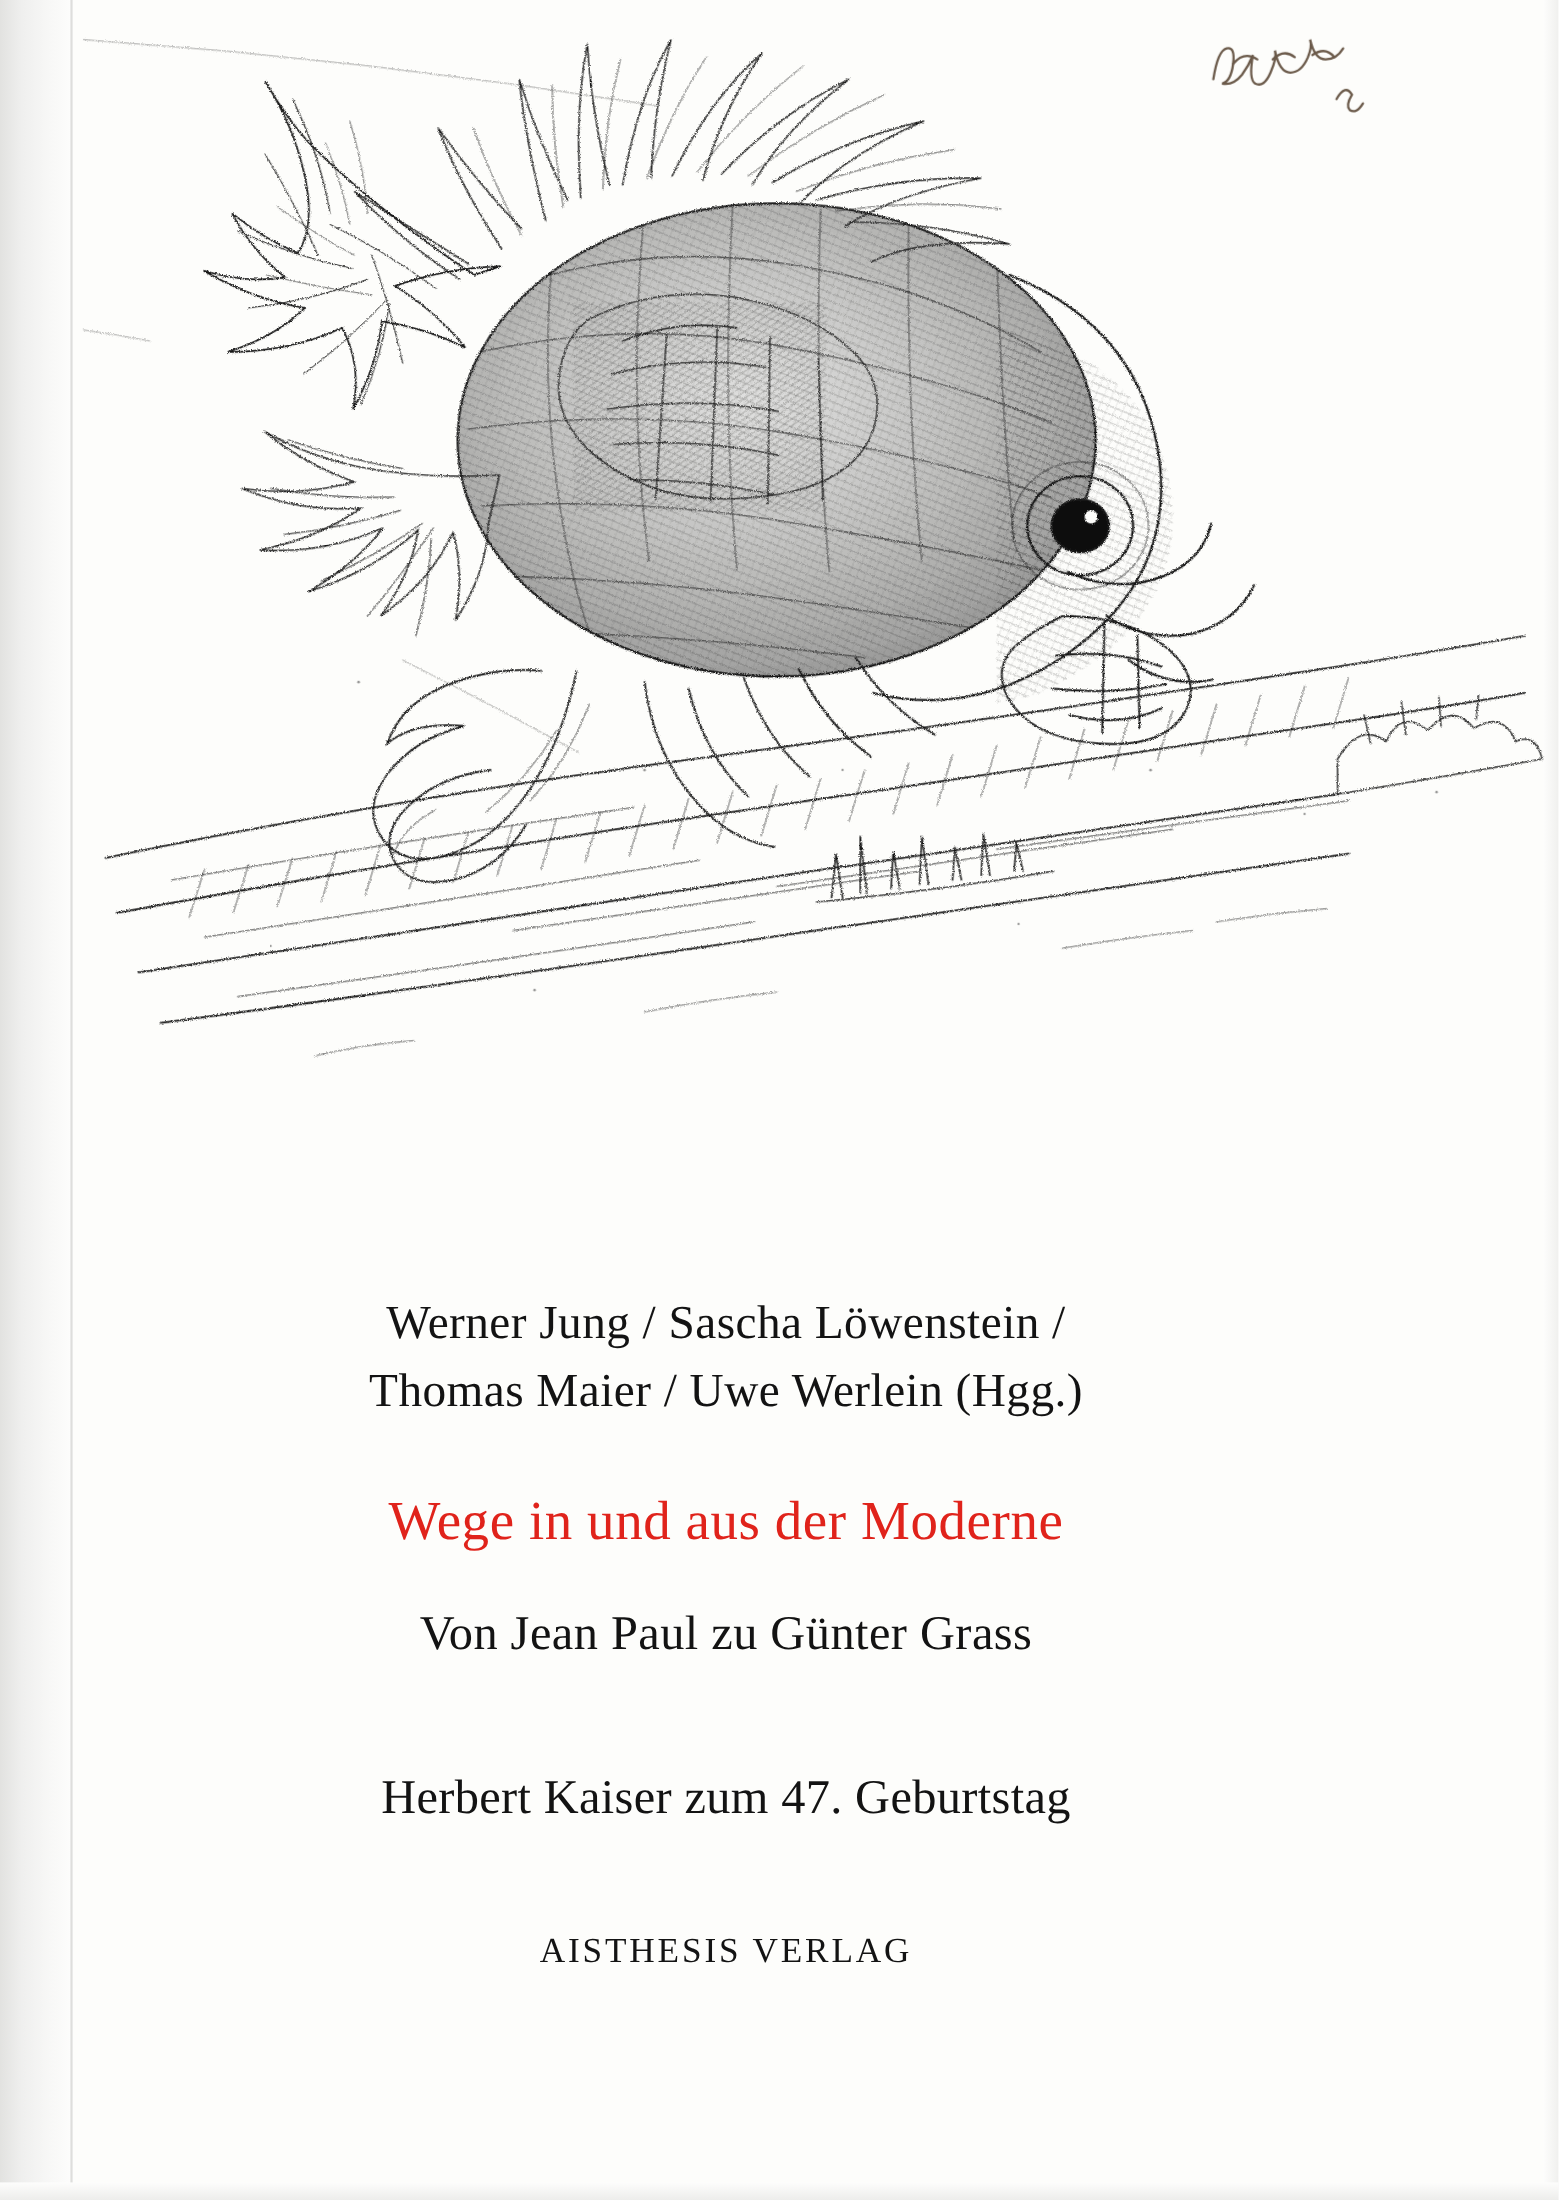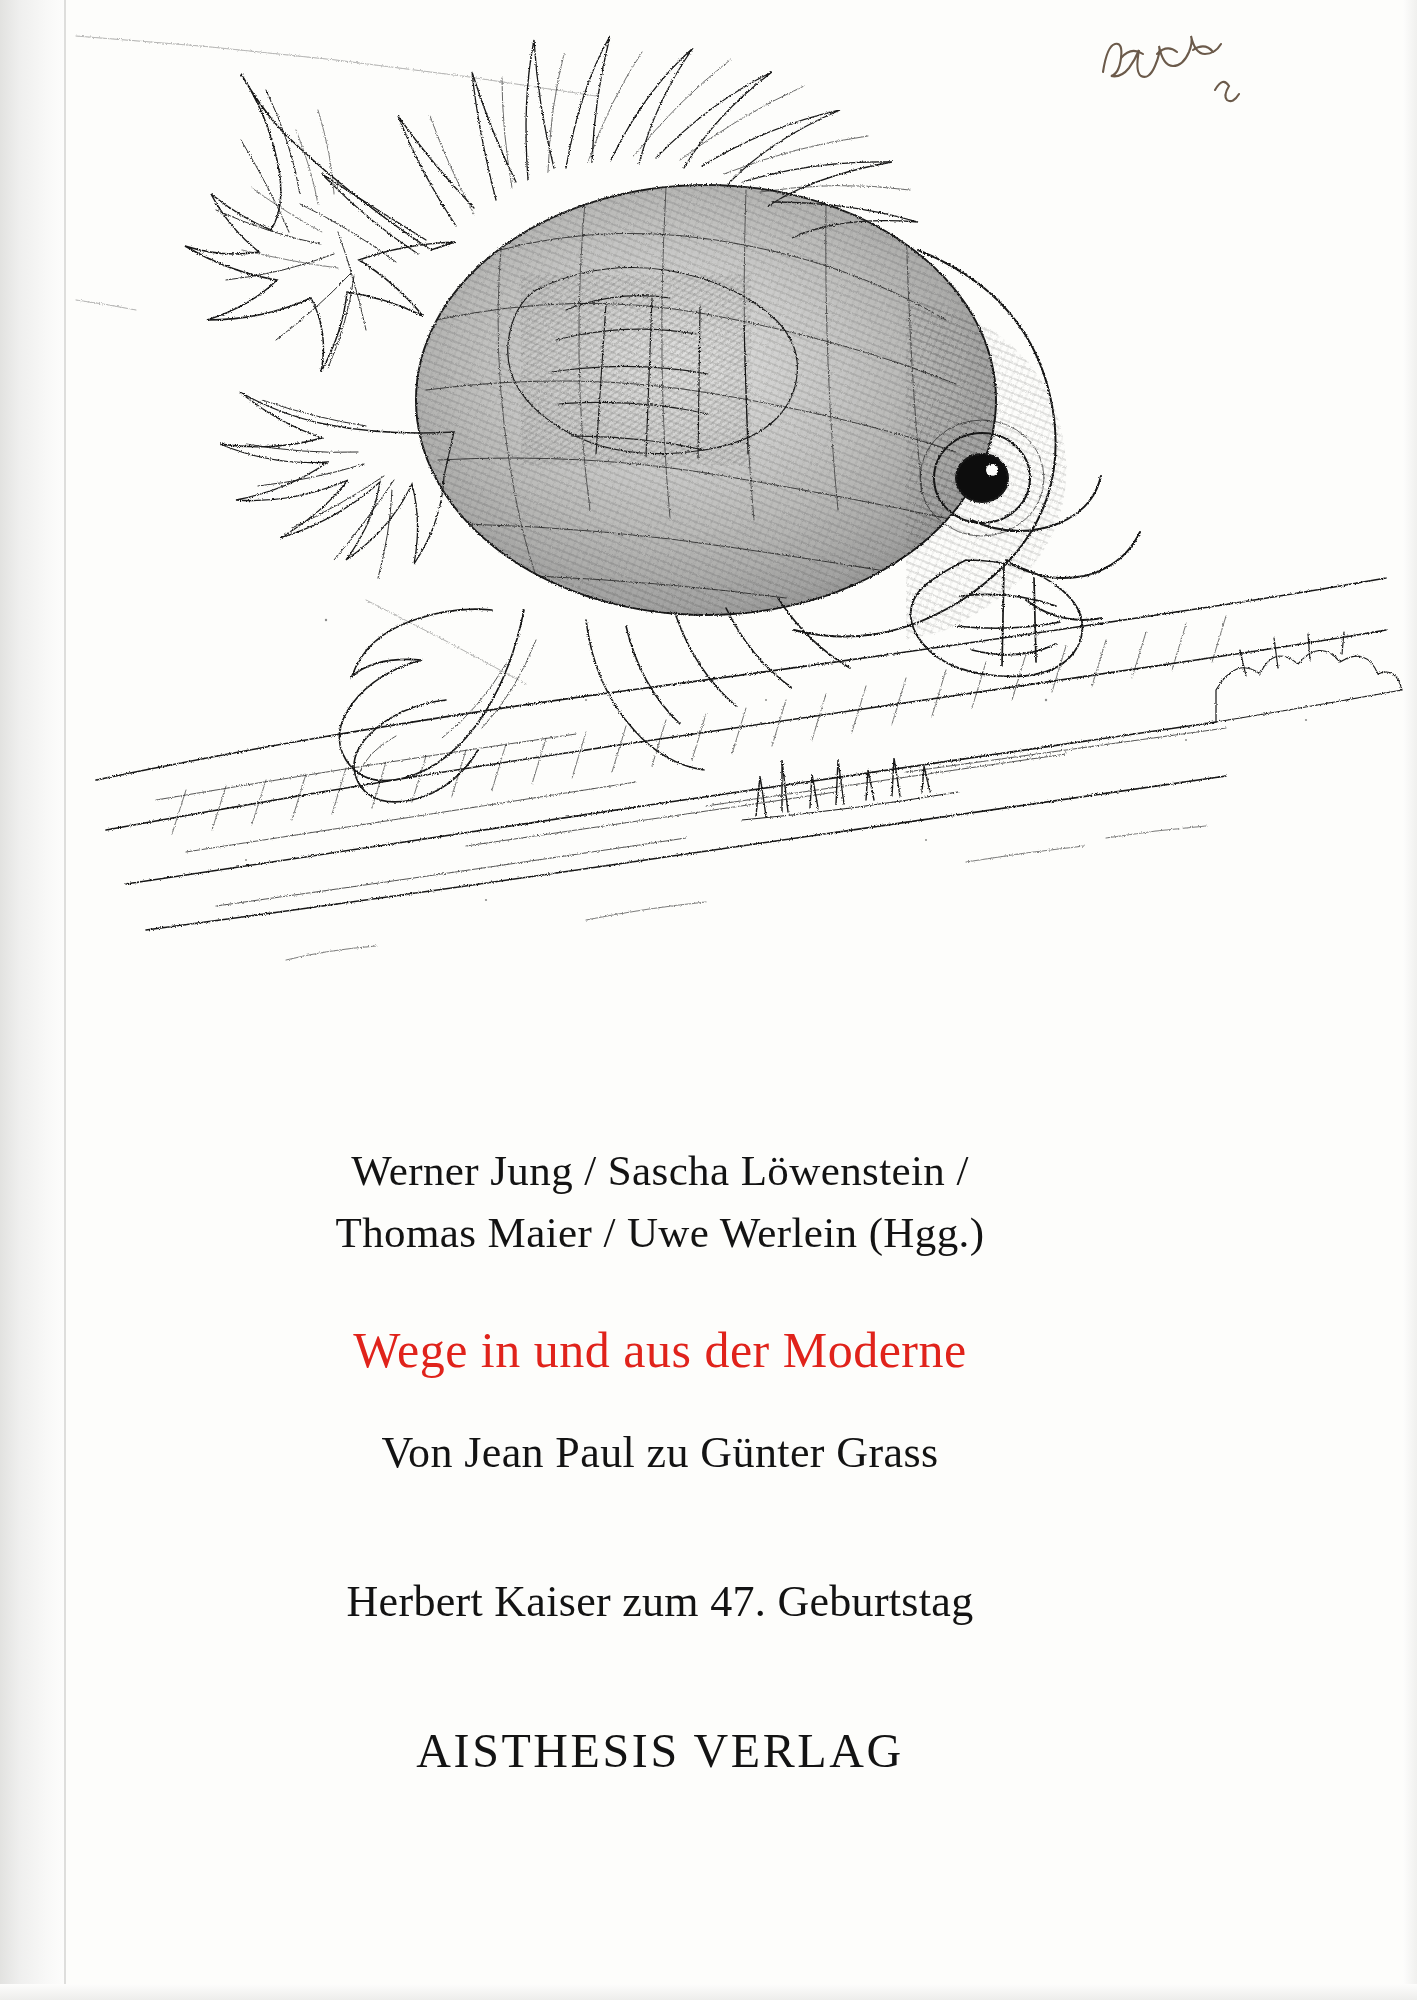--- a/index.html
+++ b/index.html
@@ -76,21 +76,21 @@
     right: 170px;
     top: 28px;
     width: 150px;
     height: 90px;
   }
 
   
   .textblock {
     position: absolute;
     left: 66px;
-    top: 1140px;
+    top: 1172px;
     width: 1188px;
     text-align: center;
     color: #111;
   }
   .editors {
     font-size: 43px;
     line-height: 1.45;
     letter-spacing: 0.4px;
     color: #131313;
     margin: 0 auto;
@@ -109,21 +109,21 @@
     letter-spacing: 0.4px;
   }
   .dedication {
     margin-top: 98px;
     font-size: 44px;
     color: #131313;
     letter-spacing: 0.3px;
   }
   .publisher {
     margin-top: 96px;
-    font-size: 48px;
+    font-size: 32px;
     color: #131313;
     letter-spacing: 2.6px;
   }
 </style>
 </head>
 <body>
 
 <div class="cover">
 
   <div class="spine"></div>

